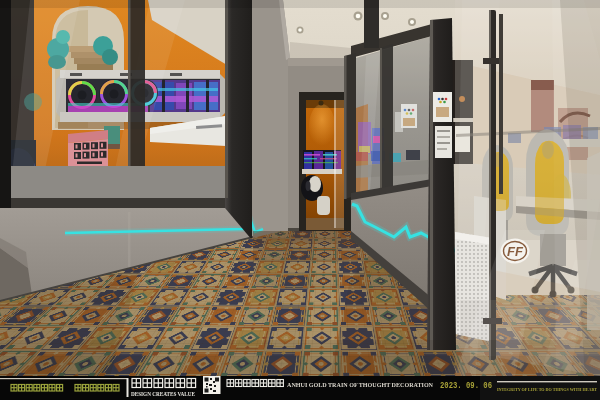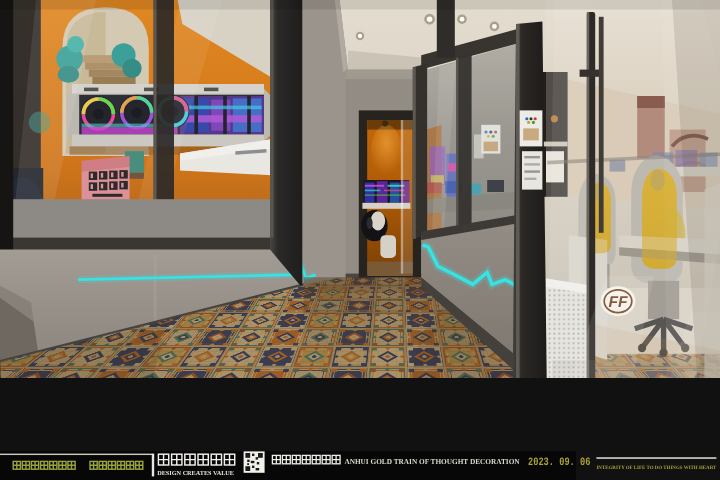--- a/index.html
+++ b/index.html
@@ -1,18 +1,18 @@
 <!DOCTYPE html>
 <html><head>
 <meta charset="utf-8">
 <style>
   html,body{margin:0;padding:0;background:#000;}
   *{box-sizing:border-box;}
   #stage{position:relative;width:600px;height:400px;overflow:hidden;background:#111;font-family:"Liberation Sans",sans-serif;}
-  #scene{position:absolute;left:0;top:0;width:600px;height:315px;overflow:hidden;background:#d9d2c5;}
+  #scene{position:absolute;left:0;top:0;width:600px;height:376px;overflow:hidden;background:#d9d2c5;}
   #back,#front{position:absolute;left:0;top:0;}
   #back{z-index:1;}
   #floorwrap{position:absolute;left:0;top:0;width:600px;height:376px;z-index:2;
     clip-path:polygon(0px 302px,253px 238px,282px 231px,388px 231px,425px 238px,455px 295px,600px 295px,600px 376px,0px 376px);
     perspective:384px;perspective-origin:330px 221px;}
   #floorplane{position:absolute;left:-370px;top:221px;width:1400px;height:1500px;
     transform-origin:700px 0;transform:rotateX(67.5deg) scale(0.3764);}
   #front{z-index:3;}
   #bar{position:absolute;left:0;top:376px;width:480px;height:24px;background:#070707;z-index:4;}
 </style>

